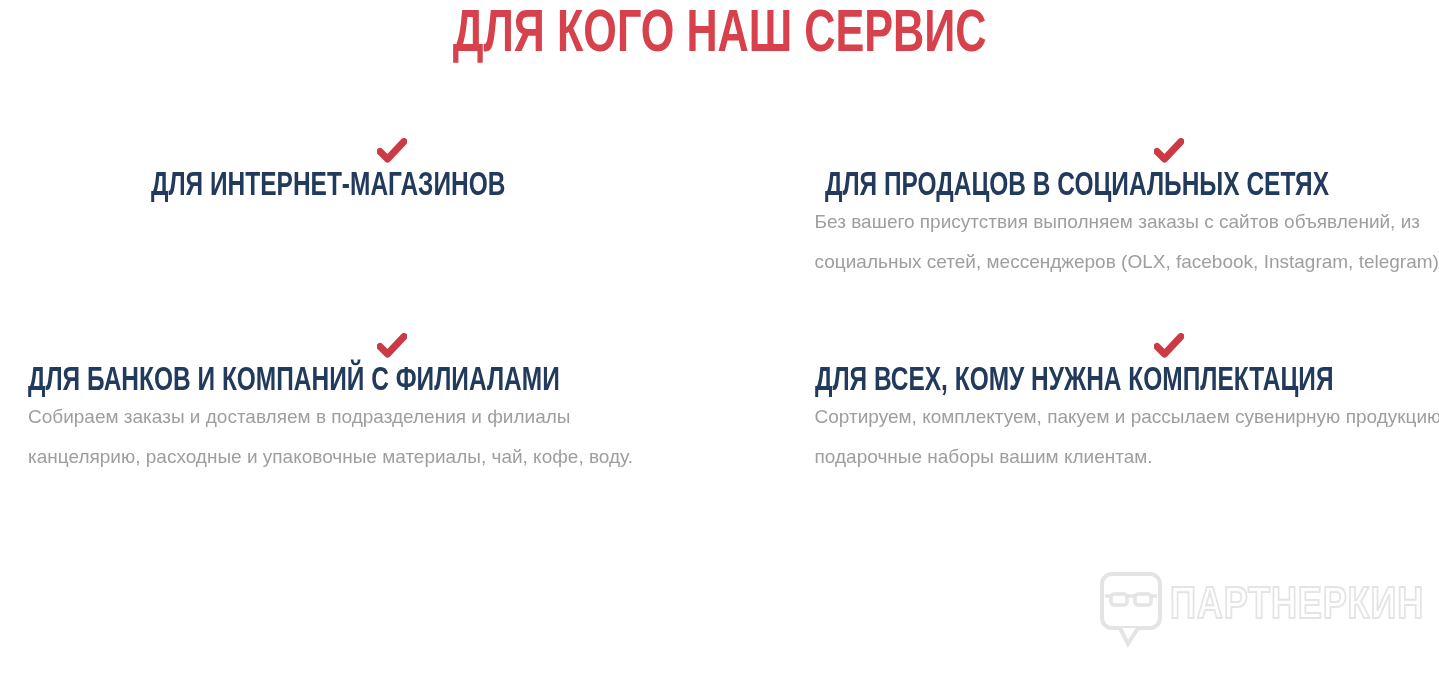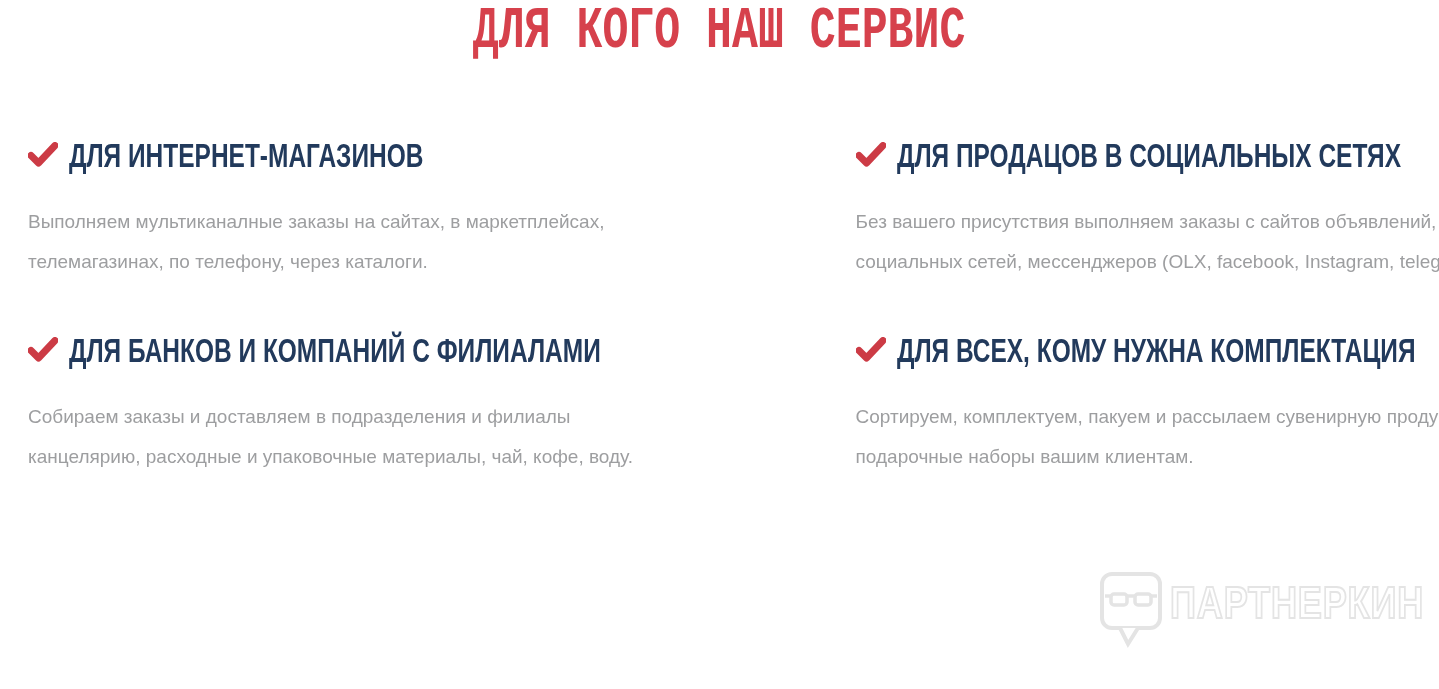--- a/index.html
+++ b/index.html
@@ -37,21 +37,20 @@
   }
 
   
   .content { position: relative; z-index: 1; }
 
   .page-title-wrap {
     text-align: center;
     padding-top: 0px;
     height: 62px;
     line-height: 62px;
-    font-family: Liberation Mono, monospace;
   }
   .page-title {
     display: inline-block;
     font-size: 60px;
     font-weight: bold;
     color: #d6414c;
     transform: scaleX(0.72);
     transform-origin: center center;
     white-space: nowrap;
     letter-spacing: 0px;
@@ -64,20 +63,21 @@
     grid-template-columns: 1fr 1fr;
     column-gap: 48px;
     row-gap: 51px;
   }
 
   .card { height: 144px; }
   .card-head {
     display: flex;
     align-items: center;
     height: 34px;
+    flex-direction: column;
   }
   .check-icon {
     flex: 0 0 auto;
     width: 30px;
     height: 26px;
     margin-right: 11px;
     display: inline-block;
   }
   .card-heading {
     display: inline-block;
@@ -120,22 +120,20 @@
 
   <div class="grid">
 
     <div class="card">
       <div class="card-head">
         <svg class="check-icon" viewBox="0 0 30 26" fill="none">
           <path d="M3 13.5 L10.5 21 L27 3.5" stroke="#cc3b45" stroke-width="7" stroke-linecap="round" stroke-linejoin="round"></path>
         </svg>
         <span class="card-heading">ДЛЯ ИНТЕРНЕТ-МАГАЗИНОВ</span>
       </div>
-      <p class="card-desc">Выполняем мультиканалные заказы на сайтах, в маркетплейсах,
-телемагазинах, по телефону, через каталоги.</p>
     </div>
 
     <div class="card">
       <div class="card-head">
         <svg class="check-icon" viewBox="0 0 30 26" fill="none">
           <path d="M3 13.5 L10.5 21 L27 3.5" stroke="#cc3b45" stroke-width="7" stroke-linecap="round" stroke-linejoin="round"></path>
         </svg>
         <span class="card-heading">ДЛЯ ПРОДАЦОВ В СОЦИАЛЬНЫХ СЕТЯХ</span>
       </div>
       <p class="card-desc">Без вашего присутствия выполняем заказы с сайтов объявлений, из

